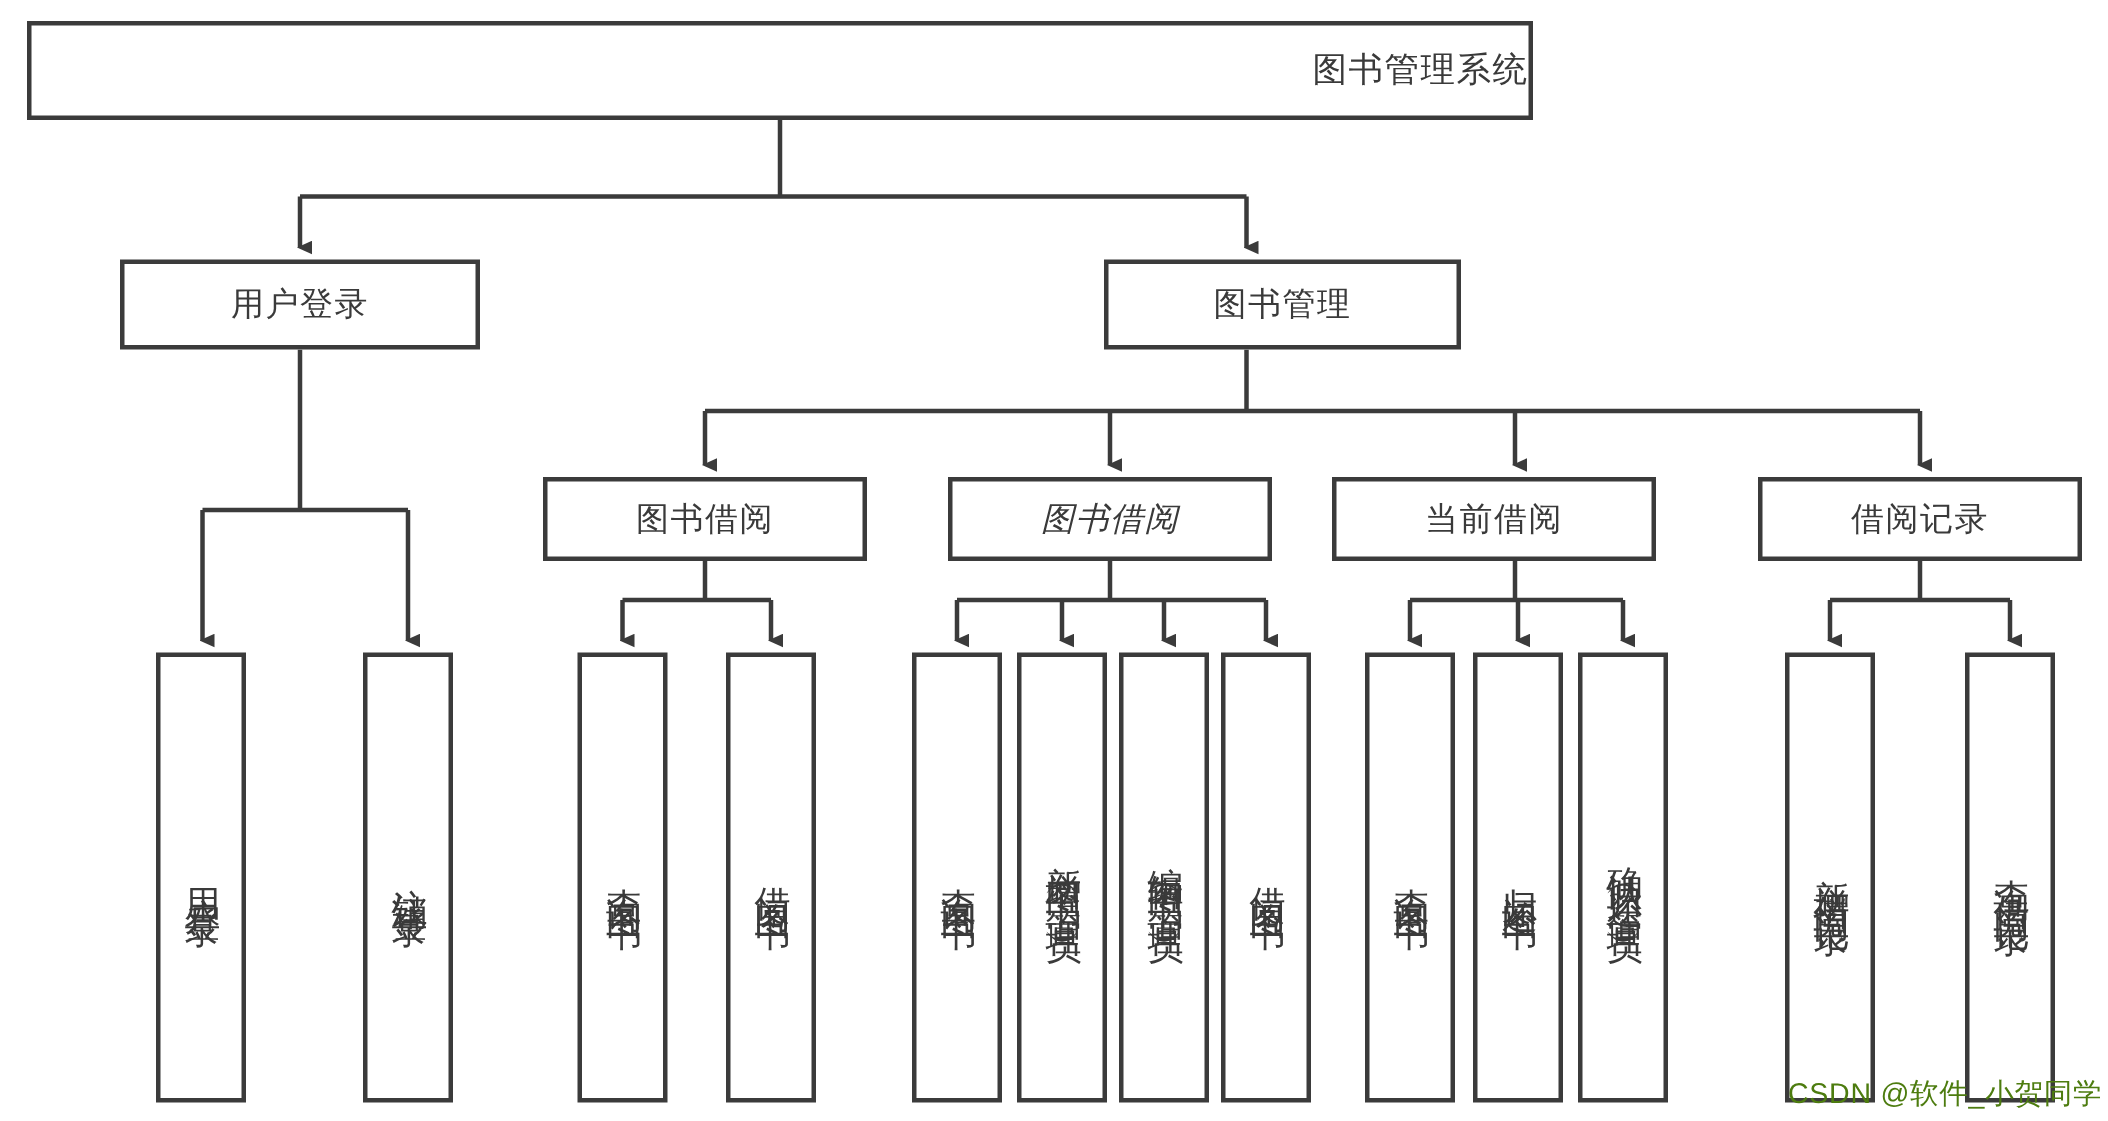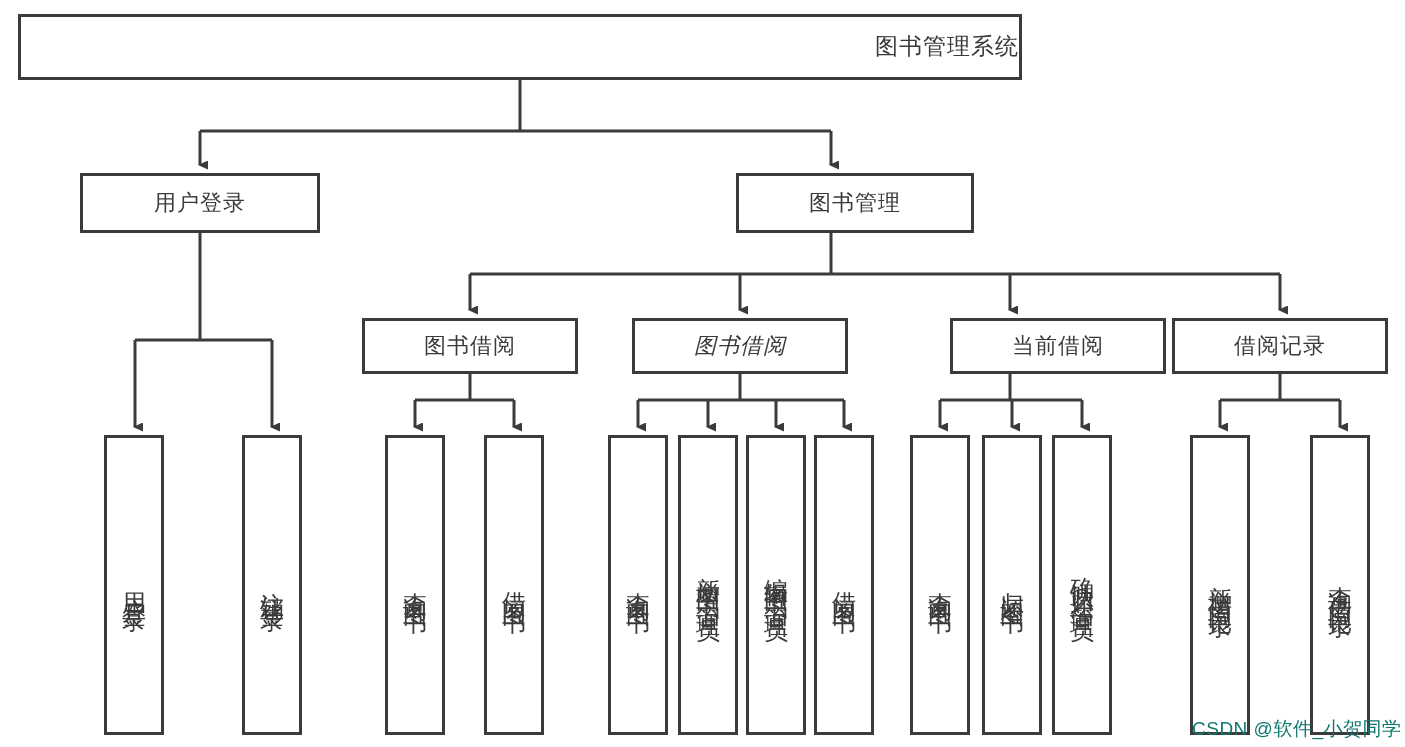--- a/index.html
+++ b/index.html
@@ -53,21 +53,21 @@
     writing-mode: vertical-rl;
     text-orientation: upright;
     white-space: nowrap;
     font-size: 24px;
     letter-spacing: 6px;
     line-height: 1;
   }
   .watermark {
     position: absolute;
     font-size: 19px;
-    color: #0f766e;
+    color: #4d7c0f;
     white-space: nowrap;
     letter-spacing: 0.5px;
   }
 </style>
 </head>
 <body>
 
 <div id="canvas">
 
   <svg class="connectors" viewBox="0 0 1405 747" xmlns="http://www.w3.org/2000/svg">
@@ -130,21 +130,21 @@
   <div class="node lvl1" style="left:736px;top:173px;width:238px;height:60px;">
     <span class="lbl">图书管理</span>
   </div>
 
   <div class="node lvl2" style="left:362px;top:318px;width:216px;height:56px;">
     <span class="lbl">图书借阅</span>
   </div>
   <div class="node lvl2" style="left:632px;top:318px;width:216px;height:56px;font-style:italic;">
     <span class="lbl">图书借阅</span>
   </div>
-  <div class="node lvl2" style="left:950px;top:318px;width:216px;height:56px;">
+  <div class="node lvl2" style="left:888px;top:318px;width:216px;height:56px;">
     <span class="lbl">当前借阅</span>
   </div>
   <div class="node lvl2" style="left:1172px;top:318px;width:216px;height:56px;">
     <span class="lbl">借阅记录</span>
   </div>
 
   <div class="node leaf" style="left:104px;top:435px;width:60px;height:300px;">
     <span class="lbl">用户登录</span>
   </div>
   <div class="node leaf" style="left:242px;top:435px;width:60px;height:300px;">

